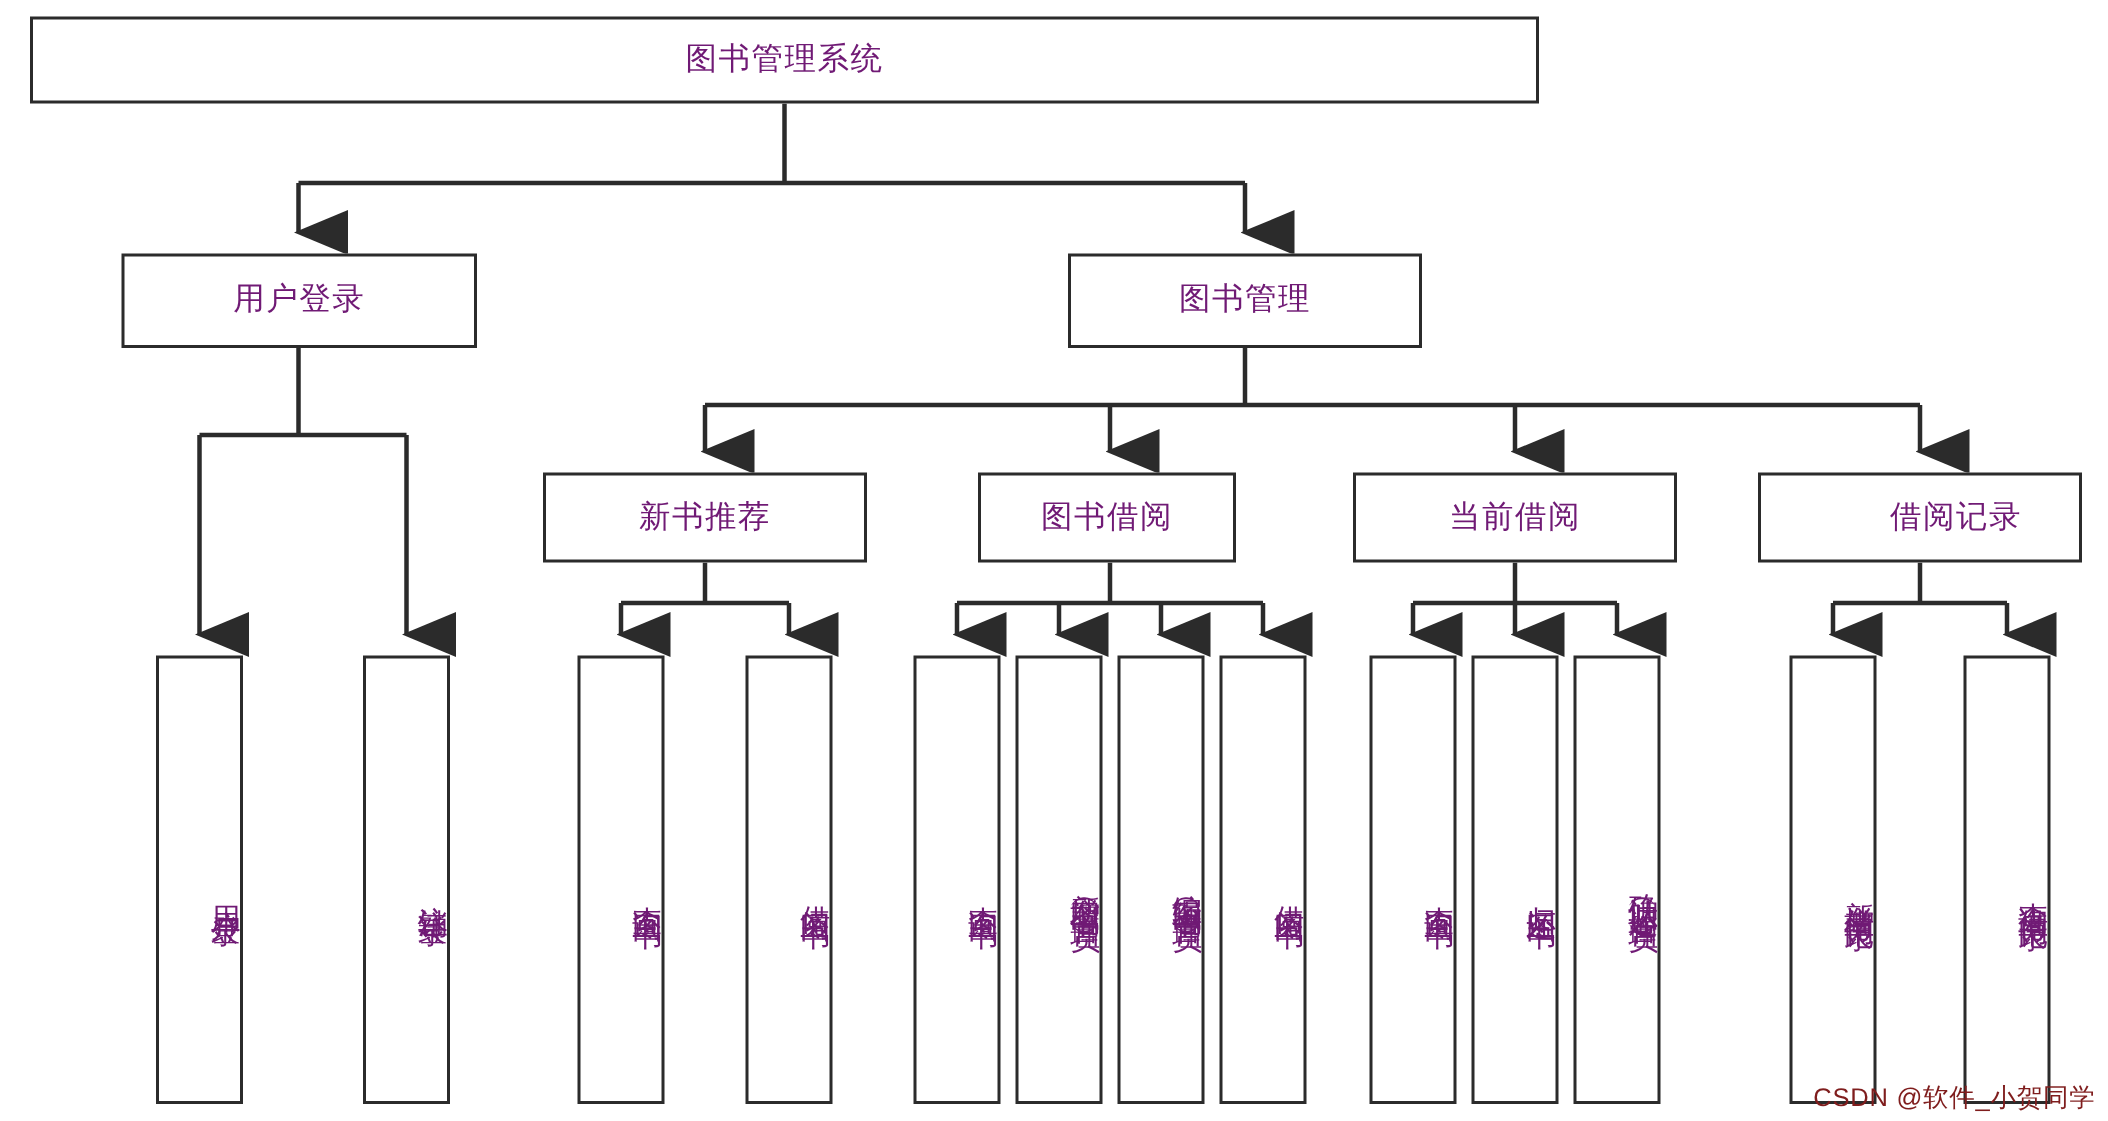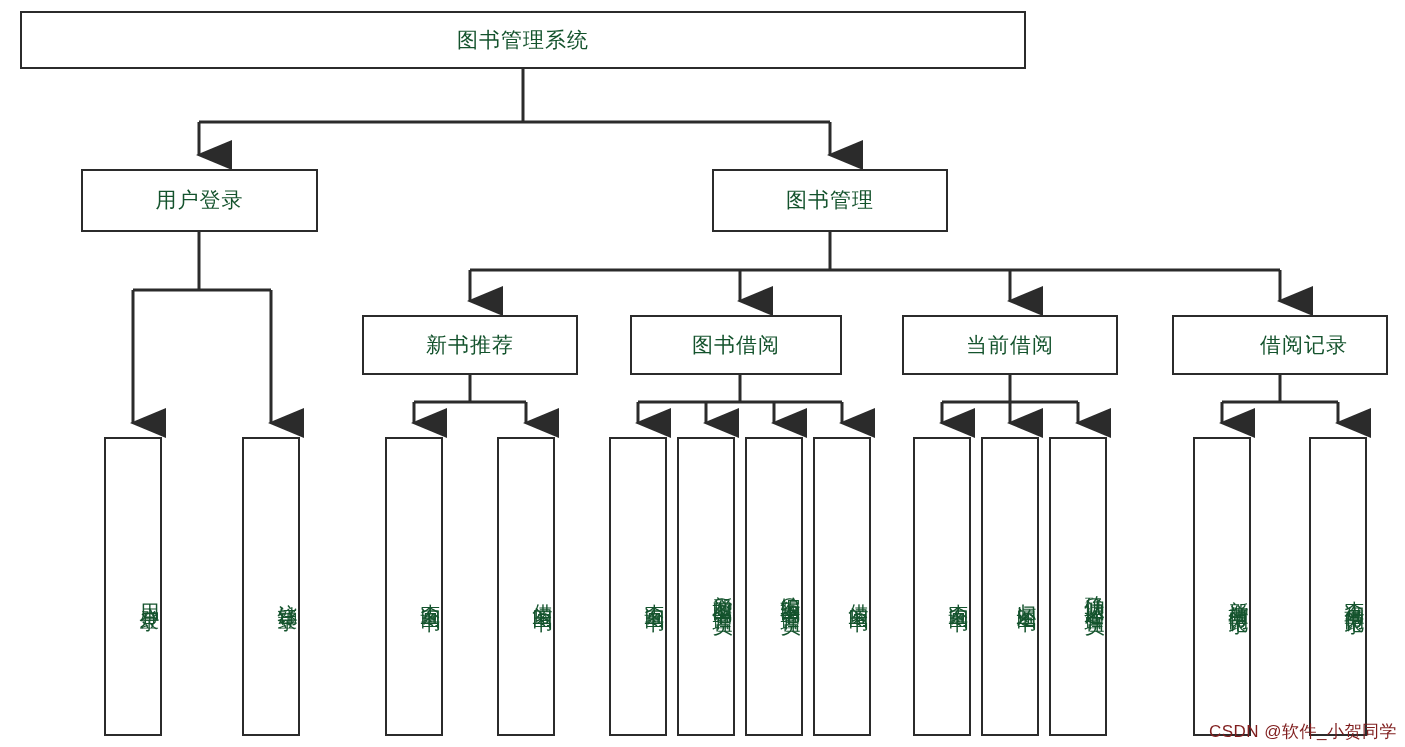--- a/index.html
+++ b/index.html
@@ -28,21 +28,21 @@
     pointer-events: none;
   }
   .node {
     position: absolute;
     box-sizing: border-box;
     background: #ffffff;
     border: 2px solid #2b2b2b;
     display: flex;
     align-items: center;
     justify-content: center;
-    color: #14532d;
+    color: #701a75;
   }
   .node-label {
     display: block;
     text-align: center;
     white-space: pre-line;
     line-height: 1.05;
   }
   .h-node .node-label {
     font-size: 21px;
     letter-spacing: 1px;
@@ -133,21 +133,21 @@
   <div class="node h-node" style="left:81px; top:169px; width:237px; height:63px;">
     <span class="node-label">用户登录</span>
   </div>
   <div class="node h-node" style="left:712px; top:169px; width:236px; height:63px;">
     <span class="node-label">图书管理</span>
   </div>
 
   <div class="node h-node" style="left:362px; top:315px; width:216px; height:60px;">
     <span class="node-label">新书推荐</span>
   </div>
-  <div class="node h-node" style="left:630px; top:315px; width:212px; height:60px;">
+  <div class="node h-node" style="left:652px; top:315px; width:172px; height:60px;">
     <span class="node-label">图书借阅</span>
   </div>
   <div class="node h-node" style="left:902px; top:315px; width:216px; height:60px;">
     <span class="node-label">当前借阅</span>
   </div>
   <div class="node h-node" style="left:1172px; top:315px; width:216px; height:60px;padding-left:48px;">
     <span class="node-label">借阅记录</span>
   </div>
 
   <div class="node v-node" style="left:104px; top:437px; width:58px; height:299px;">

